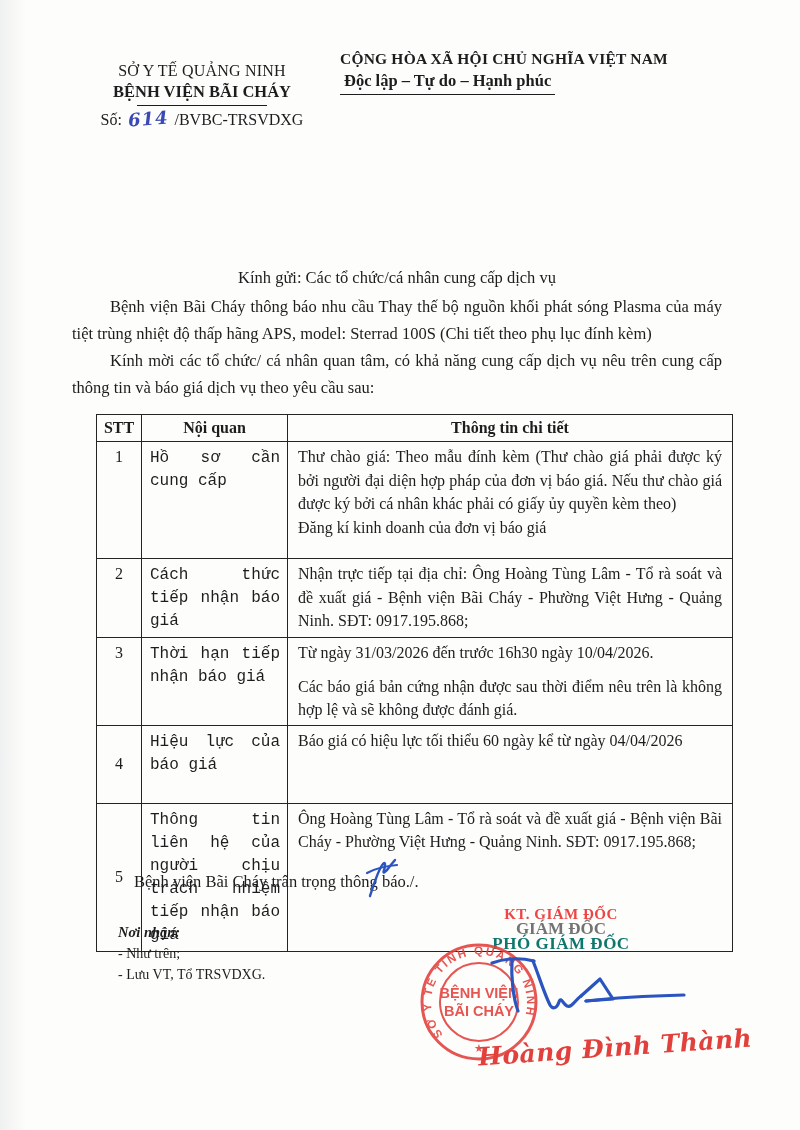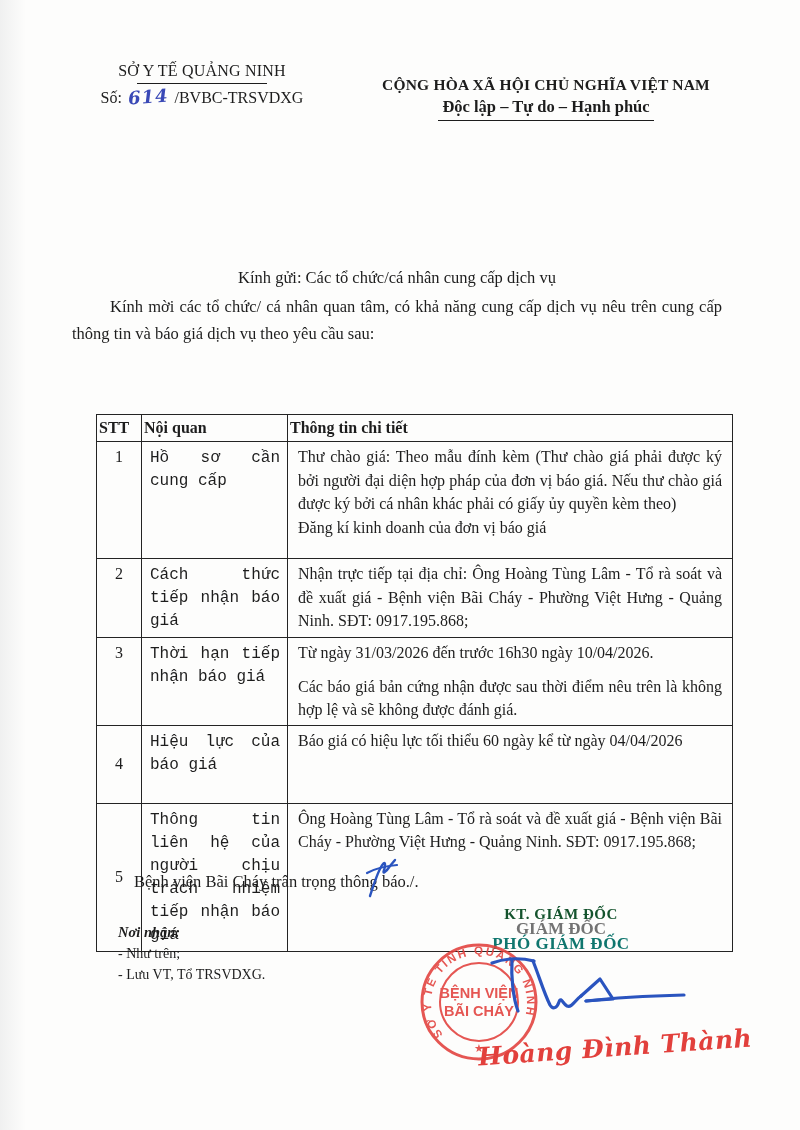--- a/index.html
+++ b/index.html
@@ -25,86 +25,88 @@
   .hdr-left .unit   { font-size:16.5px; font-weight:bold; margin-top:2px; }
   .hdr-left .unit-underline { width:130px; border-bottom:1.6px solid #1d1d1d; margin:3px auto 2px auto; }
   .hdr-left .doc-no { font-size:16px; margin-top:1px; }
   .hdr-left .doc-no .hand {
     font-family:"DejaVu Serif", serif; font-style:italic; font-weight:bold;
     color:#3a49b6; font-size:18px; letter-spacing:1px;
     display:inline-block; transform:rotate(-4deg); padding:0 2px;
   }
   .hdr-left .subject { font-size:15.5px; line-height:22px; margin-top:2px; }
 
-  .hdr-right { position:absolute; left:340px; top:76px; width:412px; text-align:center; }
+  .hdr-right { position:absolute; left:340px; top:50px; width:412px; }
   .hdr-right .national { font-size:15.5px; font-weight:bold; letter-spacing:0.2px; }
   .hdr-right .motto { display:inline-block; font-size:16.5px; font-weight:bold;
     border-bottom:1.7px solid #1d1d1d; padding:0 4px 3px 4px; margin-top:3px; }
   .hdr-right .place-date { font-size:15.5px; font-style:italic; margin-top:14px; white-space:pre; }
 
   
   .body-text { position:absolute; left:72px; top:268px; width:650px; }
   .salutation { text-align:center; font-size:16.5px; margin-bottom:5px; }
   .para { font-size:16.5px; line-height:27px; text-align:justify; text-indent:38px; }
 
   
   .notice-table { position:absolute; left:96px; top:414px; width:636px;
     border-collapse:collapse; table-layout:fixed; }
   .notice-table col.c1{ width:45px; } .notice-table col.c2{ width:146px; } .notice-table col.c3{ width:445px; }
   .notice-table th, .notice-table td { border:1.4px solid #242424; font-size:16px; }
-  .notice-table th { font-weight:bold; text-align:left; height:27px; padding:2px; }
+  .notice-table th { font-weight:bold; text-align:center; height:27px; padding:2px; }
   .notice-table td.stt { text-align:center; }
   .stt-top { vertical-align:top; padding-top:6px; }
   .stt-mid { vertical-align:middle; }
   .notice-table td.content { vertical-align:top; padding:5px 7px 4px 8px; text-align:justify; line-height:23px;font-family:Liberation Mono, monospace; }
   .notice-table td.detail { vertical-align:top; padding:3px 10px 3px 10px; text-align:justify; line-height:23.5px; }
   .notice-table td.detail p.gap { margin-top:10px; }
   tr.r1{ height:117px; } tr.r2{ height:74px; } tr.r3{ height:80px; } tr.r4{ height:78px; } tr.r5{ height:74px; }
 
   
   .closing { position:absolute; left:134px; top:872px; font-size:16.5px; }
   .closing-initial { position:absolute; left:364px; top:856px; }
 
   .recipients { position:absolute; left:118px; top:924px; font-size:14px; }
   .recipients .label { font-weight:bold; font-style:italic; font-size:14.5px; margin-bottom:2px; }
   .recipients .item { line-height:21px; }
 
   .sig-titles { position:absolute; left:450px; top:906px; width:222px; text-align:center; }
-  .sig-kt  { font-size:15px; font-weight:bold; color:#14532d; letter-spacing:0.5px; }
+  .sig-kt  { font-size:15px; font-weight:bold; color:#ef4444; letter-spacing:0.5px; }
   .sig-printed { font-size:17px; font-weight:bold; color:#737373; margin-top:-4px; }
   .sig-stamped { font-size:17px; font-weight:bold; color:#0f766e; margin-top:-5px; letter-spacing:0.5px; }
 
   .seal-svg { position:absolute; left:417px; top:940px; }
   .sign-svg { position:absolute; left:478px; top:948px; }
   .signer-name { position:absolute; left:478px; top:1036px; width:190px;
     font-family:"DejaVu Serif", serif; font-style:italic; font-weight:bold;
     color:#e2403c; font-size:25px; transform:rotate(-4deg); letter-spacing:0.5px; white-space:nowrap; }
 </style>
 </head>
 <body>
 
 <div class="page">
 
   <div class="hdr-left">
     <div class="agency">SỞ Y TẾ QUẢNG NINH</div>
+    <div class="unit">BỆNH VIỆN BÃI CHÁY</div>
     <div class="unit-underline"></div>
     <div class="doc-no">
       <span>Số:</span>
       <span class="hand">614</span>
       <span>/BVBC-TRSVDXG</span>
     </div>
   </div>
 
   <div class="hdr-right">
     <div class="national">CỘNG HÒA XÃ HỘI CHỦ NGHĨA VIỆT NAM</div>
     <div><span class="motto">Độc lập – Tự do – Hạnh phúc</span></div>
   </div>
 
   <div class="body-text">
     <div class="salutation">Kính gửi: Các tổ chức/cá nhân cung cấp dịch vụ</div>
+    <p class="para">Bệnh viện Bãi Cháy thông báo nhu cầu Thay thế bộ nguồn khối phát sóng Plasma của máy tiệt trùng nhiệt độ thấp hãng APS, model: Sterrad 100S (Chi tiết theo phụ lục đính kèm)</p>
     <p class="para">Kính mời các tổ chức/ cá nhân quan tâm, có khả năng cung cấp dịch vụ nêu trên cung cấp thông tin và báo giá dịch vụ theo yêu cầu sau:</p>
   </div>
 
   <table class="notice-table">
     <colgroup>
         <col class="c1">
         <col class="c2">
         <col class="c3">
       </colgroup>
     <tbody>

